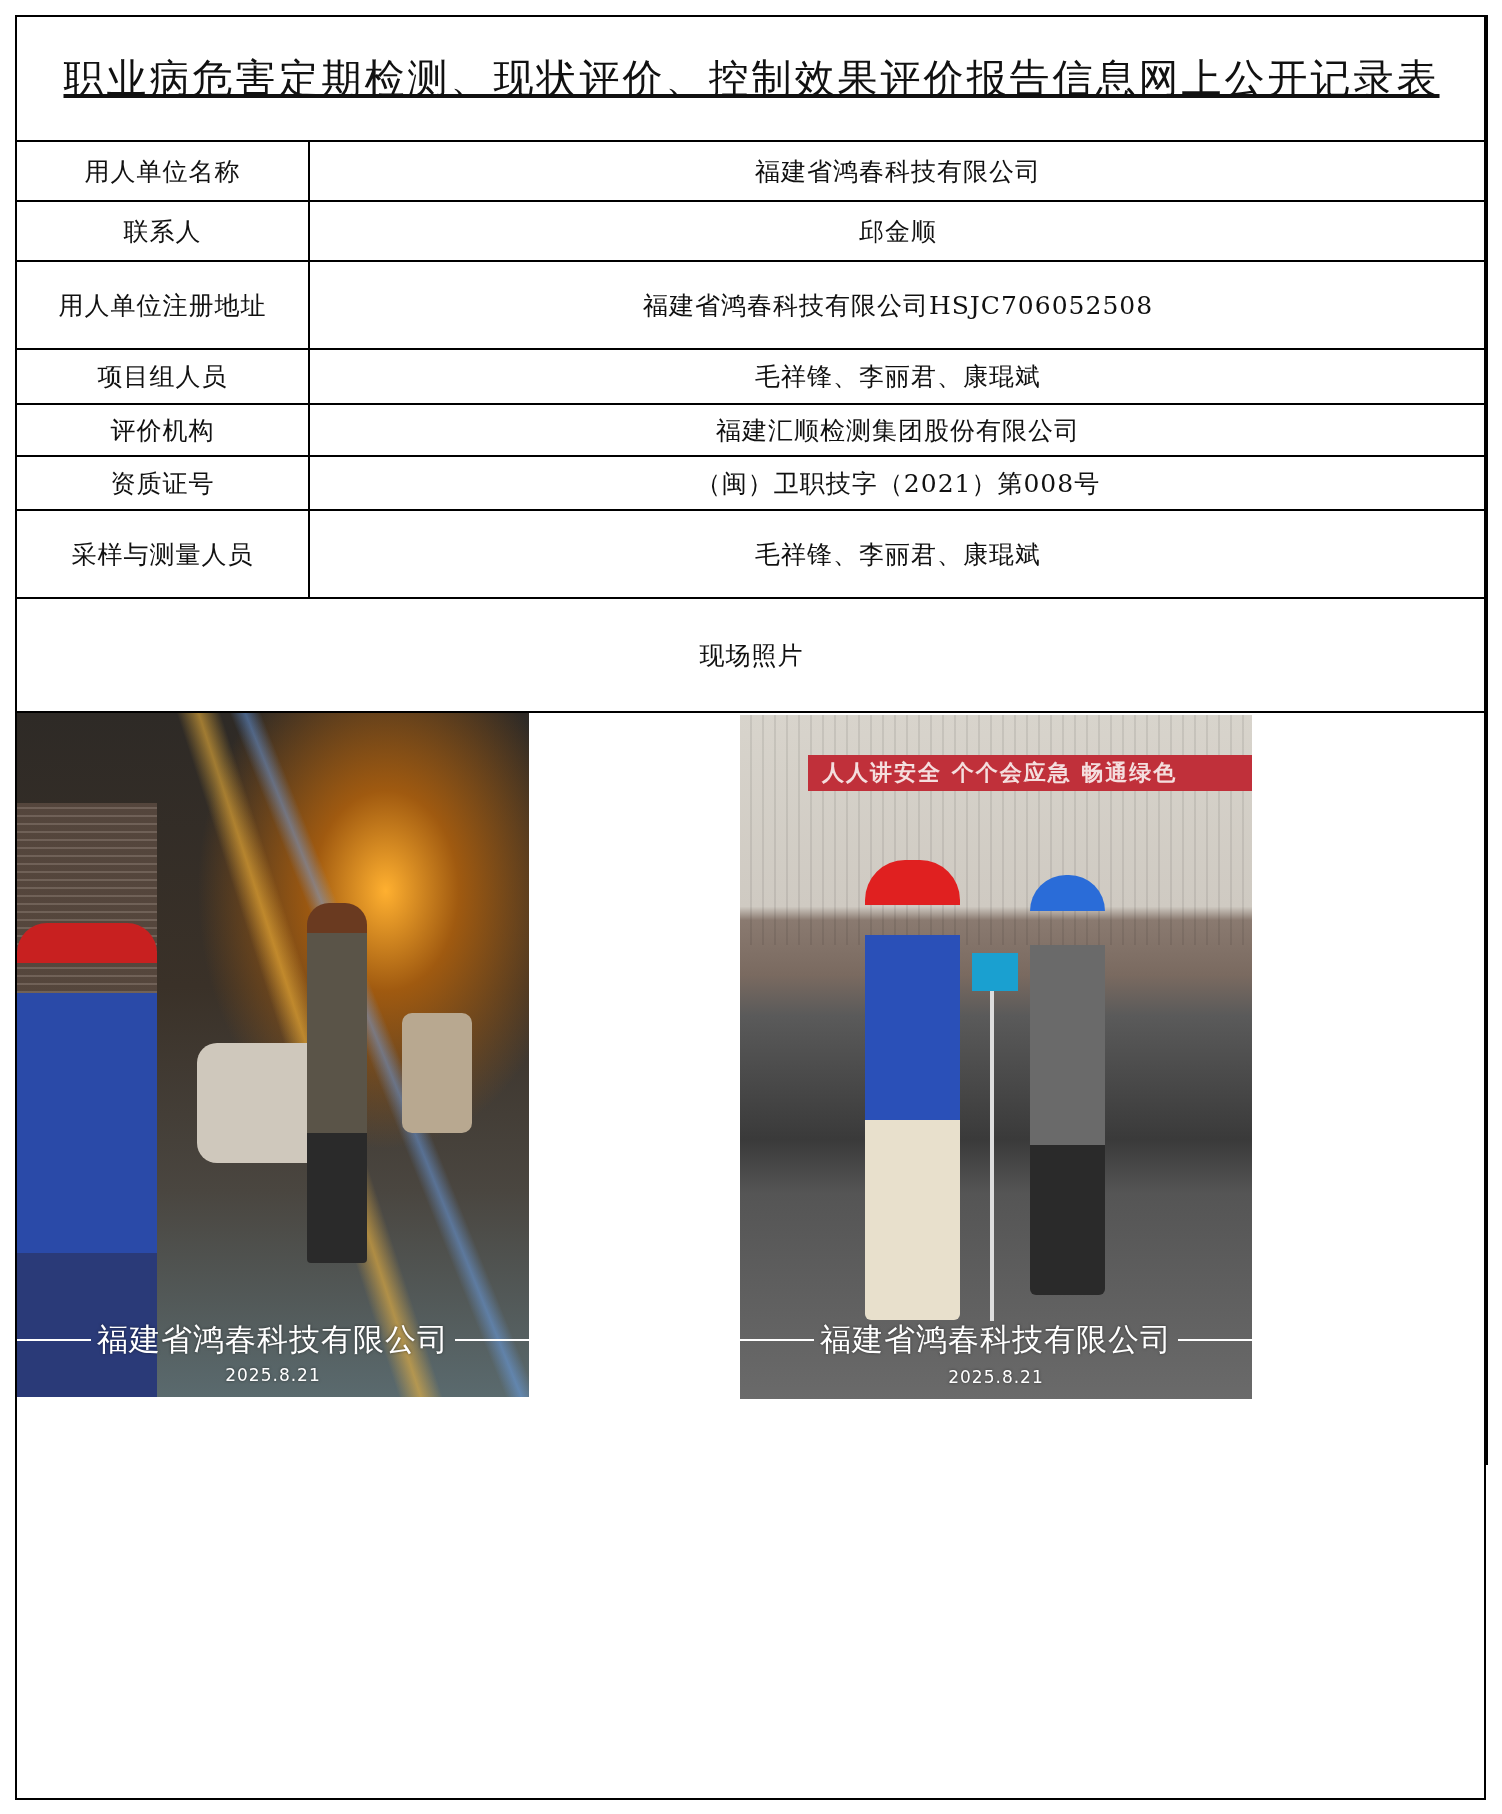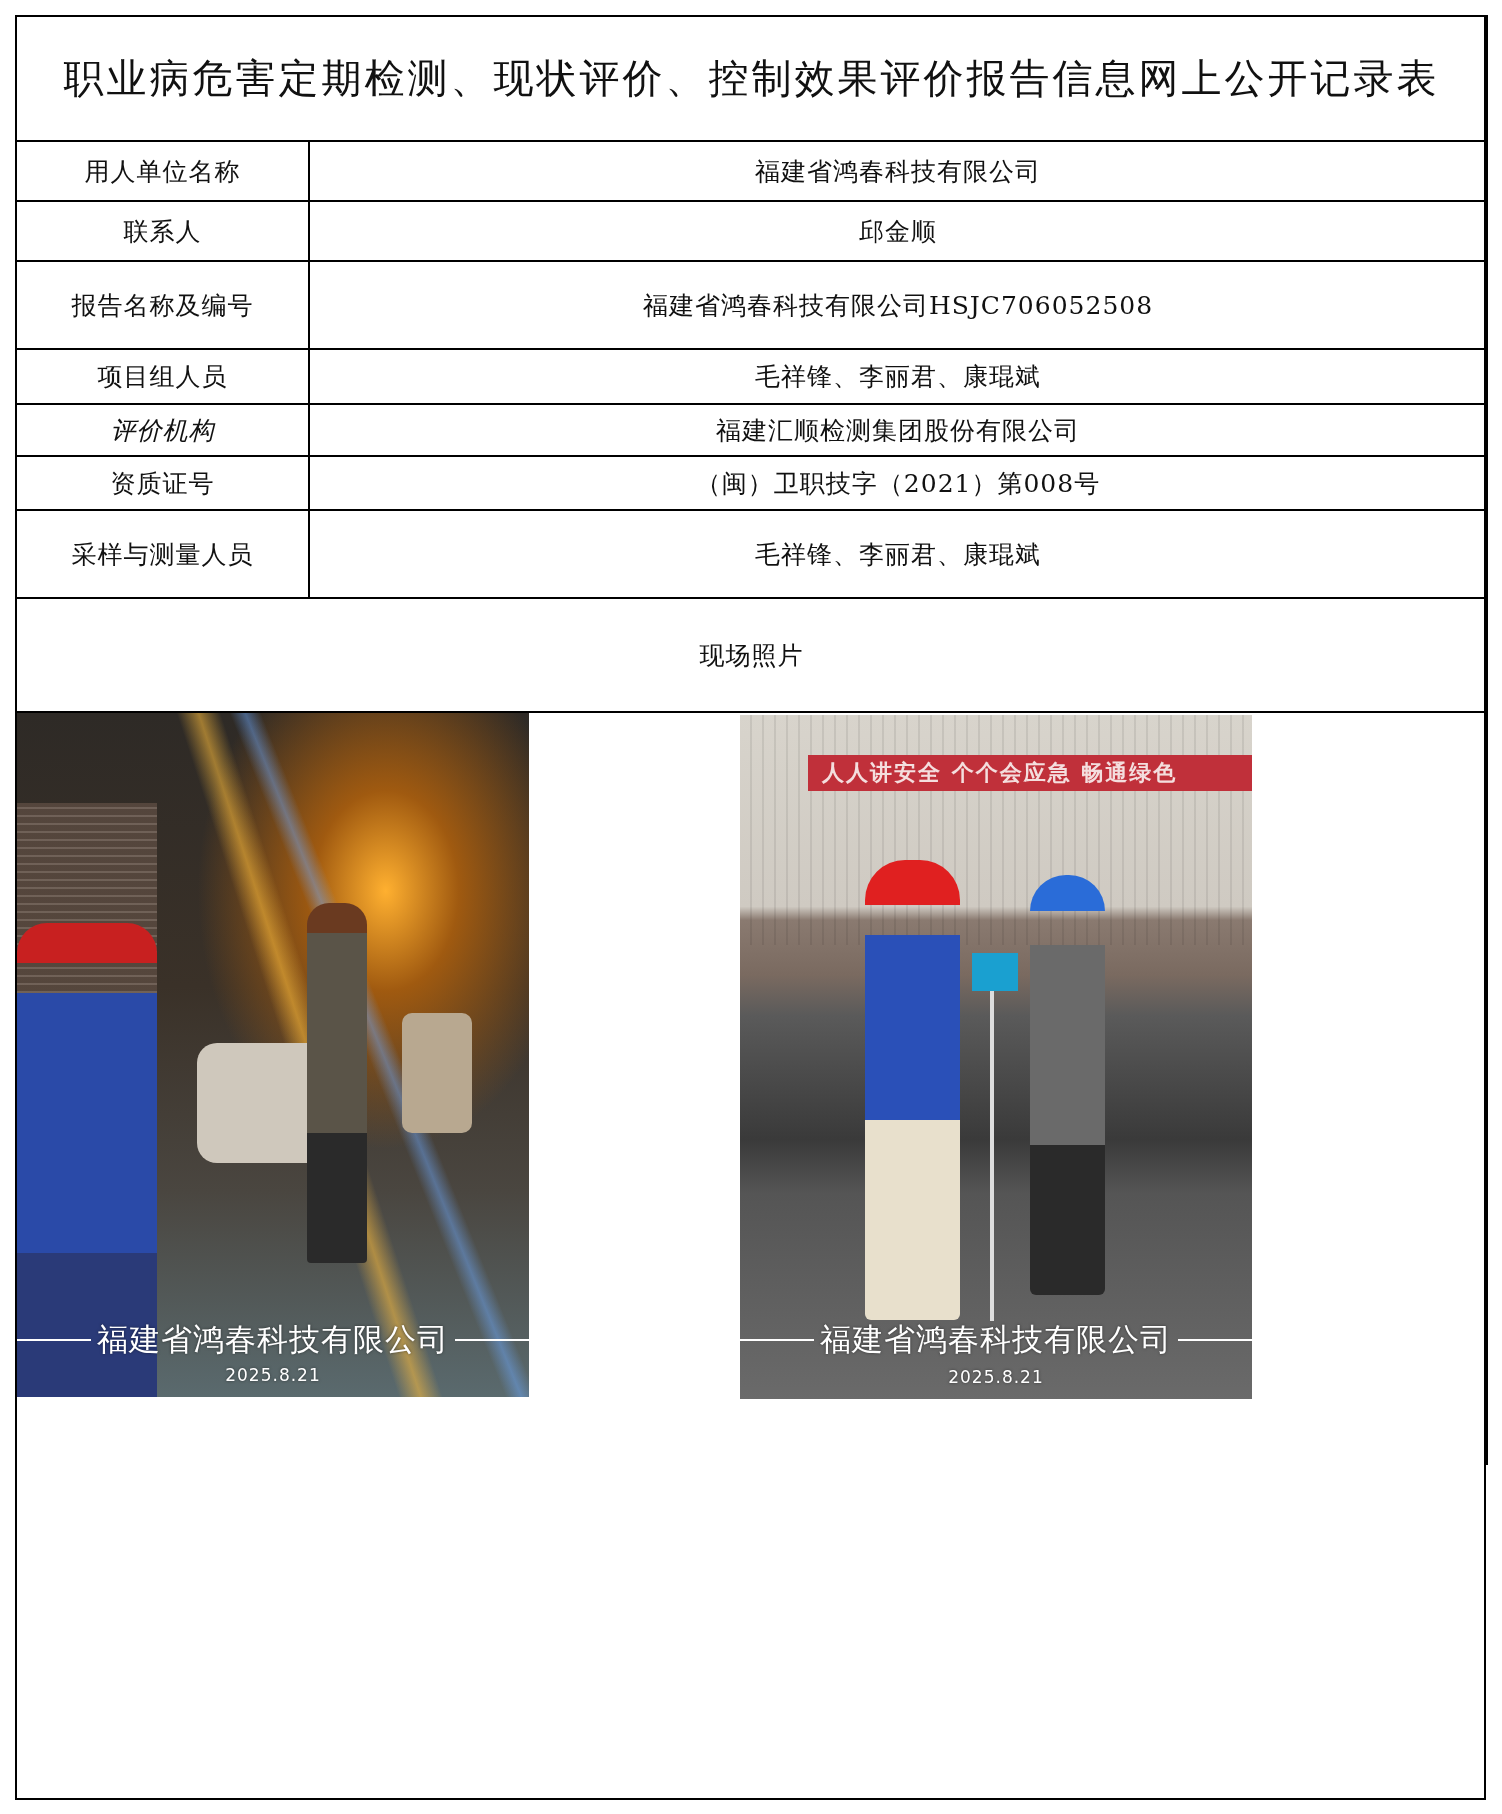--- a/index.html
+++ b/index.html
@@ -5,22 +5,22 @@
   html, body { margin:0; padding:0; background:#ffffff; }
   body { width:1502px; height:1814px; position:relative; overflow:hidden;
          font-family:"DejaVu Serif","Liberation Serif",serif; color:#111; }
   .sheet { position:absolute; left:15px; top:15px; width:1471px; height:1785px;
            border:2px solid #000; box-sizing:border-box; }
   table.rec { position:absolute; left:15px; top:15px; width:1471px;
               border-collapse:collapse; table-layout:fixed; }
   table.rec td { border:2px solid #000; text-align:center; vertical-align:middle;
                  font-size:25px; letter-spacing:1px; padding:0; }
   .title-cell { height:123px; font-size:40px !important; letter-spacing:3px !important;
-                font-weight:500; }
-  .h60 { height:58px;border-radius:6px; } .h88 { height:86px; } .h55 { height:53px;margin-top:20px; } .h52 { height:50px;font-style:italic; }
+                font-weight:500;text-decoration:underline; }
+  .h60 { height:58px;border-radius:6px; } .h88 { height:86px; } .h55 { height:53px;margin-top:20px; } .h52 { height:50px; }
   .h54 { height:52px;border-radius:8px; } .h96 { height:94px; } .h114 { height:112px; }
   .photos-cell { height:752px; position:relative; border-top:2px solid #000; }
   .photo { position:absolute; overflow:hidden; }
   .photo1 { left:0; top:0; width:512px; height:684px;
     background:
       linear-gradient(72deg, transparent 52%, rgba(255,190,60,0.55) 55%, transparent 58%),
       linear-gradient(68deg, transparent 62%, rgba(110,170,255,0.45) 64%, transparent 66%),
       radial-gradient(ellipse at 72% 26%, #ffb030 0%, #a05a10 14%, rgba(60,40,20,0) 36%),
       linear-gradient(180deg, #2e2a26 0%, #3a3128 40%, #4a4640 70%, #5a6a6e 100%); }
   .photo1 .brick { position:absolute; left:0; top:90px; width:140px; height:260px;
@@ -76,21 +76,21 @@
   </tr>
   <tr>
     <td class="h60">用人单位名称</td>
     <td colspan="3">福建省鸿春科技有限公司</td>
   </tr>
   <tr>
     <td class="h60">联系人</td>
     <td colspan="3">邱金顺</td>
   </tr>
   <tr>
-    <td class="h88">报告名称及编号</td>
+    <td class="h88">用人单位注册地址</td>
     <td colspan="3">福建省鸿春科技有限公司HSJC706052508</td>
   </tr>
   <tr>
     <td class="h55">项目组人员</td>
     <td colspan="3">毛祥锋、李丽君、康琨斌</td>
   </tr>
   <tr>
     <td class="h52">评价机构</td>
     <td colspan="3">福建汇顺检测集团股份有限公司</td>
   </tr>

